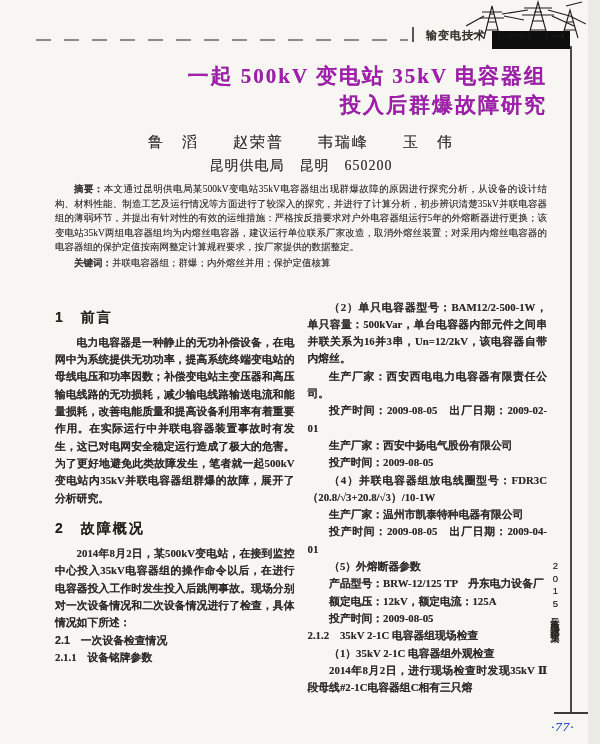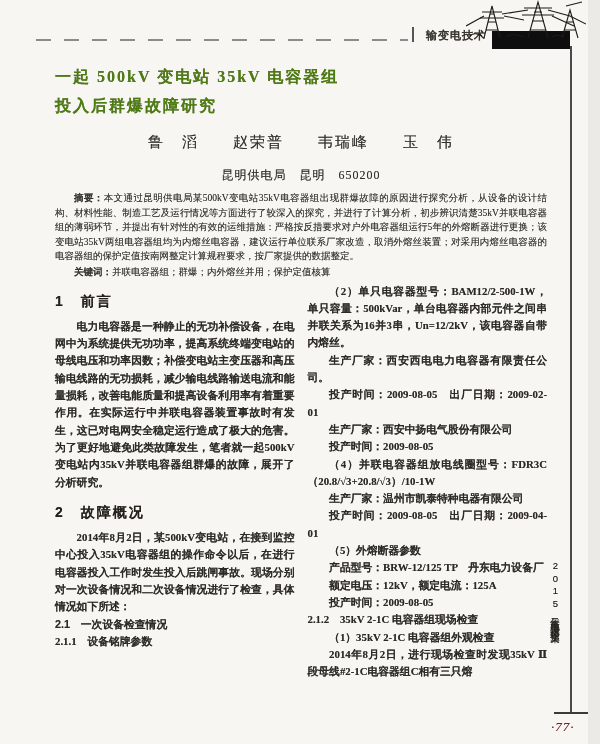--- a/index.html
+++ b/index.html
@@ -35,42 +35,42 @@
   .v-rule{position:absolute;left:570px;top:46px;width:1.5px;height:666px;background:#4c4a46;}
   .sidebar-text{
     position:absolute;left:548px;top:560px;height:158px;
     writing-mode:vertical-rl;text-orientation:upright;
     font-family:"Liberation Sans","DejaVu Sans",sans-serif;
     font-size:9.5px;color:#26251f;letter-spacing:1.5px;line-height:14px;
   }
   .sidebar-tick{position:absolute;left:554px;top:712px;width:40px;height:2px;background:#3c3a36;}
   .page-number{
     position:absolute;left:551px;top:719px;
-    font-style:italic;font-size:13px;color:#7f1d1d;letter-spacing:1px;
+    font-style:italic;font-size:13px;color:#1d4ed8;letter-spacing:1px;
   }
   
   .content{position:absolute;left:55px;top:56px;width:492px;}
   .title{
-    margin:6px 0 0 0;text-align:left;
-    font-size:16px;line-height:29px;font-weight:bold;letter-spacing:2px;color:#4d7c0f;
+    margin:6px 0 0 0;text-align:right;
+    font-size:21px;line-height:29px;font-weight:bold;letter-spacing:2px;color:#a21caf;
   }
   .authors{
     margin-top:13px;text-align:center;font-size:15px;letter-spacing:2px;color:#33312c;
   }
   .affiliation{
-    margin-top:15px;text-align:center;font-size:12px;letter-spacing:1px;color:#33312c;
+    margin-top:5px;text-align:center;font-size:14px;letter-spacing:1px;color:#33312c;
   }
   .abstract{
     margin-top:7px;font-size:9.5px;line-height:14.6px;text-align:justify;color:#36342f;
   }
   .abstract p{margin:0;text-indent:2em;}
   .abstract .kw{margin-top:1px;}
   .abstract .lab{font-weight:bold;}
   
-  .cols{display:flex;gap:13px;margin-top:3px;}
+  .cols{display:flex;gap:13px;margin-top:28px;}
   .col{flex:1;min-width:0;font-size:10.8px;line-height:17.3px;text-align:justify;color:#2c2a26;}
   .col p{margin:0;text-indent:2em;font-weight:bold;}
   .sec{
     font-family:"Liberation Sans","DejaVu Sans",sans-serif;
     font-size:14px;font-weight:bold;color:#232119;
     margin:13px 0 8px 0;letter-spacing:2px;
   }
   .sec:first-child{margin-top:10px;}
   .sub{text-indent:0 !important;}
   .sub.bold{font-weight:bold;font-family:"Liberation Sans","DejaVu Sans",sans-serif;font-size:10.8px;}

